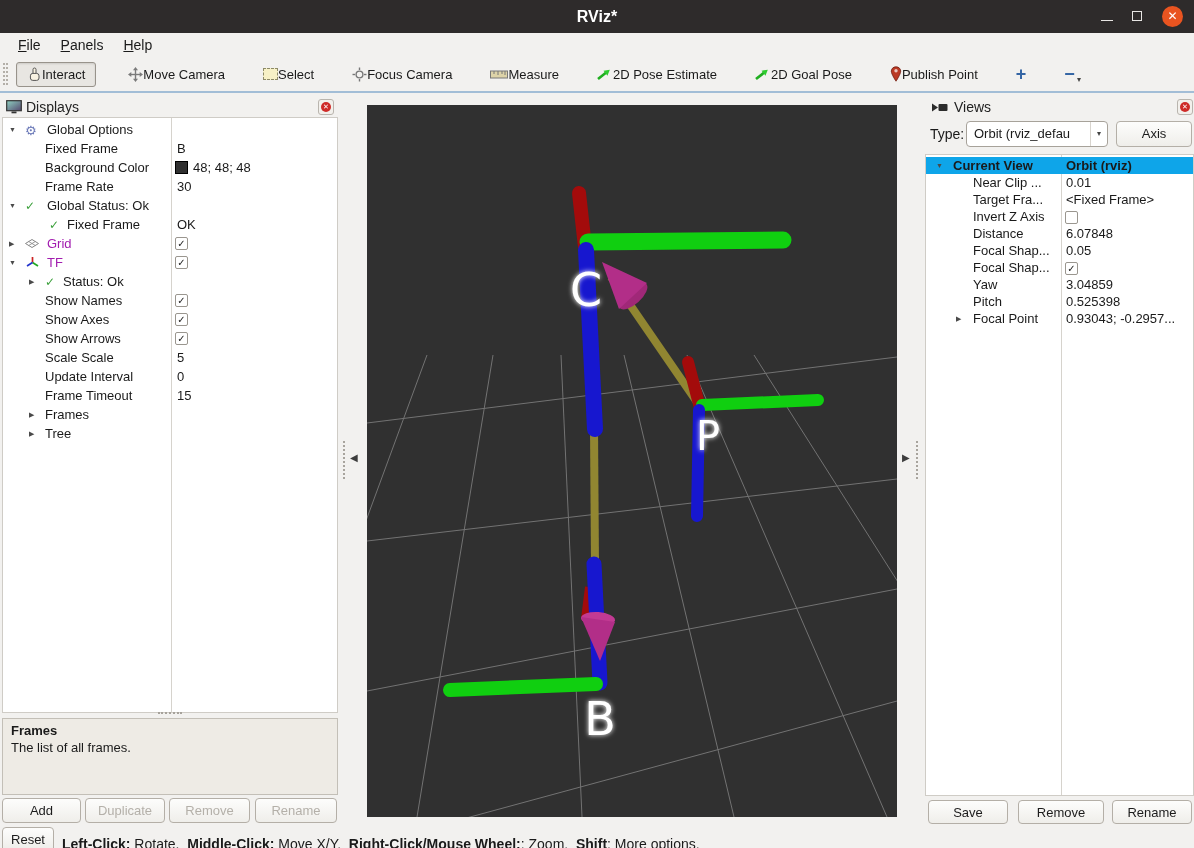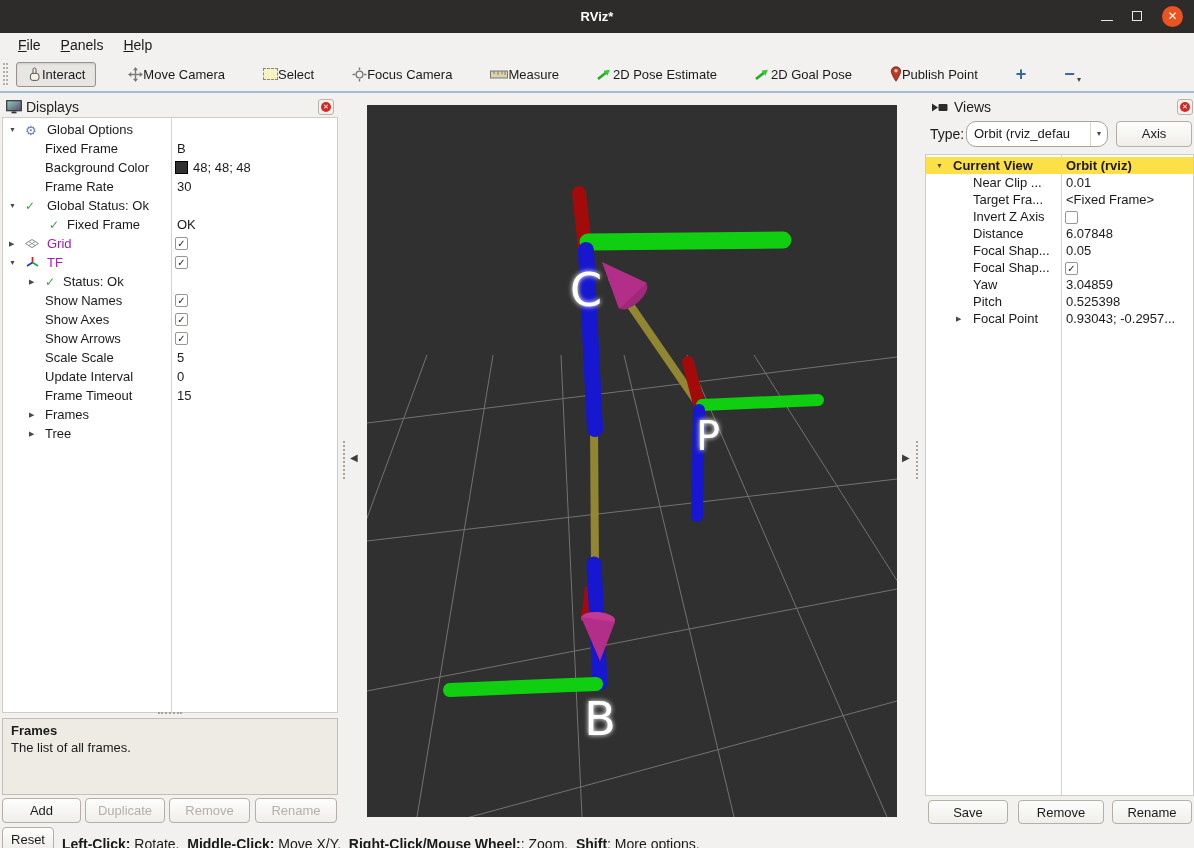--- a/index.html
+++ b/index.html
@@ -3,21 +3,21 @@
 <meta charset="utf-8">
 <style>
   html,body{margin:0;padding:0;background:#555;}
   *{box-sizing:border-box;}
   .app{position:relative;width:1194px;height:848px;background:#f2f1ef;overflow:hidden;
        font-family:"Liberation Sans","DejaVu Sans",sans-serif;color:#1a1a1a;}
 
   
   .titlebar{position:absolute;left:0;top:0;width:1194px;height:33px;background:#2e2b2b;}
   .title{position:absolute;left:0;right:0;top:0;line-height:33px;text-align:center;
-         color:#fff;font-weight:bold;font-size:13px;}
+         color:#fff;font-weight:bold;font-size:16px;}
   .winbtn{position:absolute;top:0;height:33px;width:30px;}
   .wb-min{right:72px;} .wb-max{right:42px;} .wb-close{right:6px;}
   .wb-min i{position:absolute;left:9px;top:20px;width:12px;border-bottom:1.5px solid #e8e6e4;}
   .wb-max i{position:absolute;left:10px;top:11px;width:10px;height:10px;border:1.2px solid #e8e6e4;}
   .wb-close i{position:absolute;left:4px;top:6px;width:21px;height:21px;border-radius:50%;
               background:#e95420;color:#fff;font-size:12px;line-height:21px;text-align:center;font-style:normal;}
 
   
   .menubar{position:absolute;left:0;top:33px;width:1194px;height:24px;background:#f2f1ef;
            display:flex;align-items:center;padding-left:8px;font-size:14px;}
@@ -55,37 +55,37 @@
   .tv{position:absolute;top:0;}
   .d .tv{left:174px;} .v .tv{left:140px;}
   .cb{position:absolute;top:3px;width:13px;height:13px;background:#fff;border:1px solid #9a968f;
       border-radius:2px;text-align:center;font-size:10px;line-height:11px;color:#222;font-weight:bold;}
   .d .cb{left:172px;} .v .cb{left:139px;}
   .cb > span{display:none;}
   .cb[data-checked="true"] > span{display:inline;}
   .swatch{position:absolute;left:172px;top:3px;width:13px;height:13px;background:#303030;border:1px solid #000;}
   .ci-check{color:#3ba03b;font-weight:bold;font-size:12px;}
   .ci-gear{color:#6b79b8;font-size:13px;}
-  .hl{background:#fde047;}
+  .hl{background:#0ea5e9;}
   .bold{font-weight:bold;}
 
   
   .btn{position:absolute;height:25px;background:linear-gradient(#fdfdfc,#efeeea);
        border:1px solid #b4afa7;border-radius:4px;font-size:13px;color:#1c1c1c;
        text-align:center;line-height:23px;}
   .btn[data-enabled="false"]{color:#b4b0a9;}
 
   
   .d-help{position:absolute;left:2px;top:718px;width:336px;height:77px;background:#eeebe5;
           border:1px solid #c3bfb7;padding:3px 8px;font-size:13px;line-height:17px;}
   .d-grip{position:absolute;left:158px;top:712px;width:24px;border-top:2px dotted #a6a29b;}
 
   
   .combo{position:absolute;left:966px;top:121px;width:142px;height:26px;background:#fff;
-         border:1px solid #a7a29a;border-radius:10px;font-size:13px;line-height:24px;overflow:hidden;}
+         border:1px solid #a7a29a;border-radius:4px;font-size:13px;line-height:24px;overflow:hidden;}
   .combo .val{position:absolute;left:7px;top:0;white-space:nowrap;}
   .combo .car{position:absolute;right:0;top:0;width:17px;height:24px;border-left:1px solid #d8d4ce;
               text-align:center;font-size:8px;line-height:24px;color:#444;}
   .fps{position:absolute;left:1118px;top:827px;width:66px;text-align:center;font-size:14px;color:#1a1a1a;}
 
   
   .sp-dots{position:absolute;width:2px;height:38px;border-left:2px dotted #a8a49d;}
   .sp-arrow{position:absolute;font-size:10px;color:#3d3d3d;}
 
   

